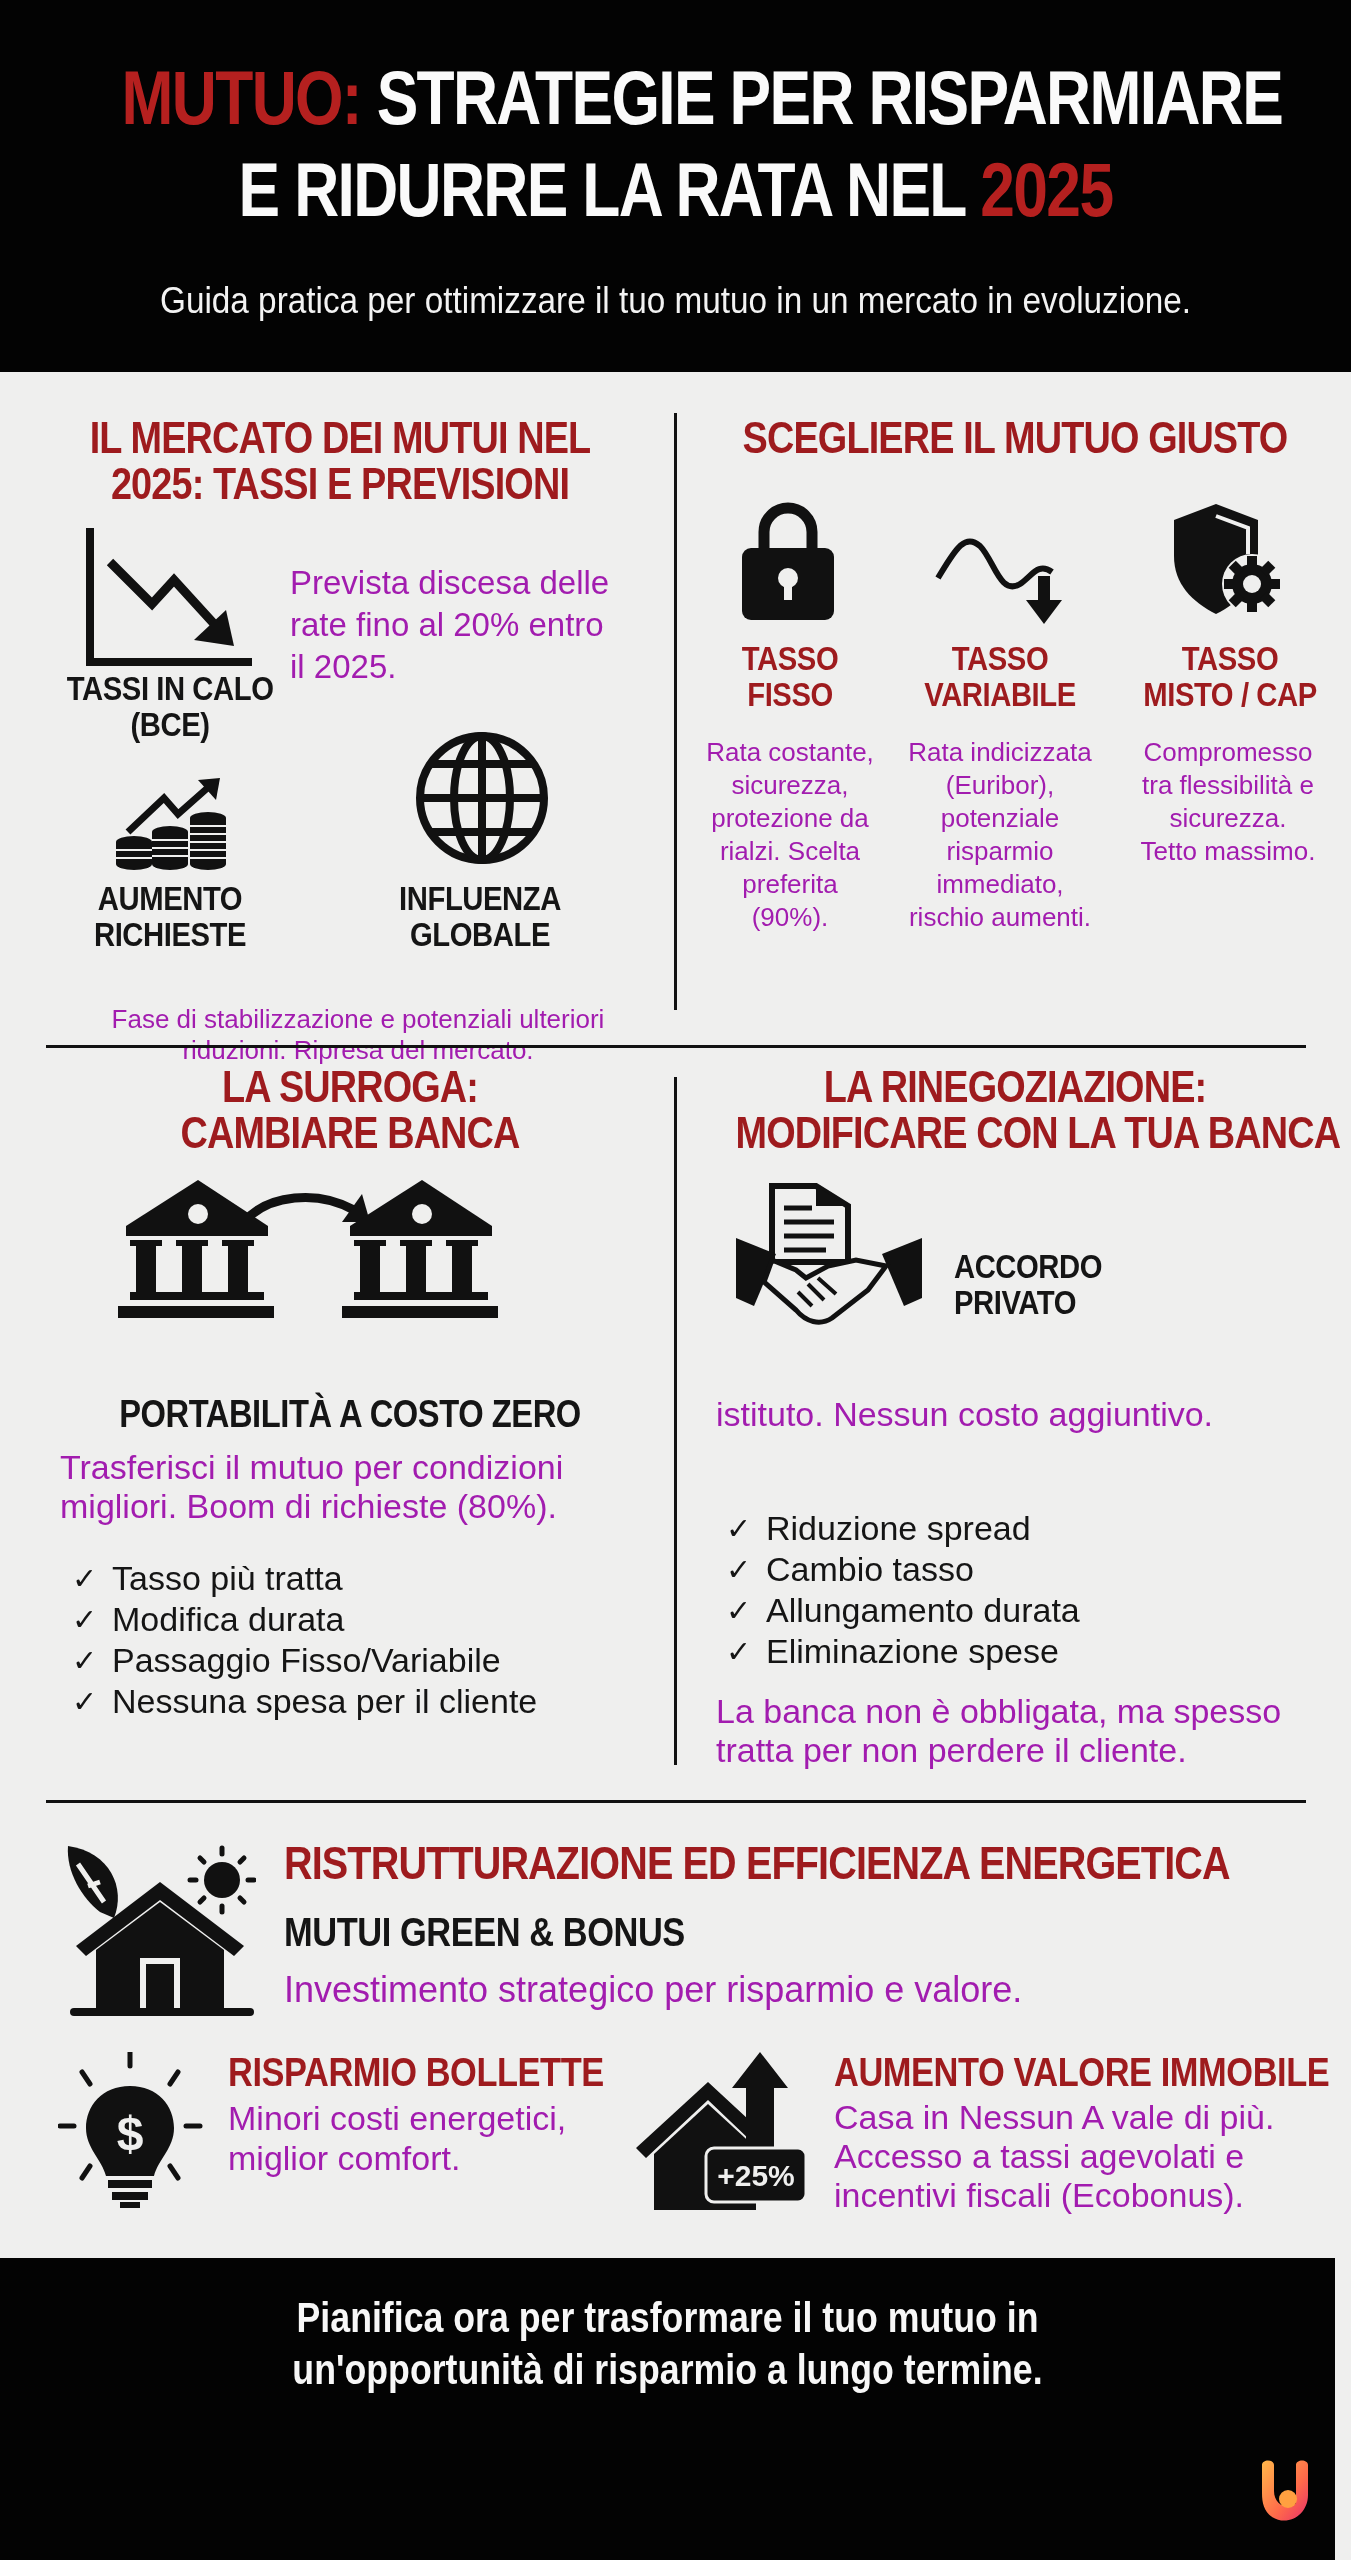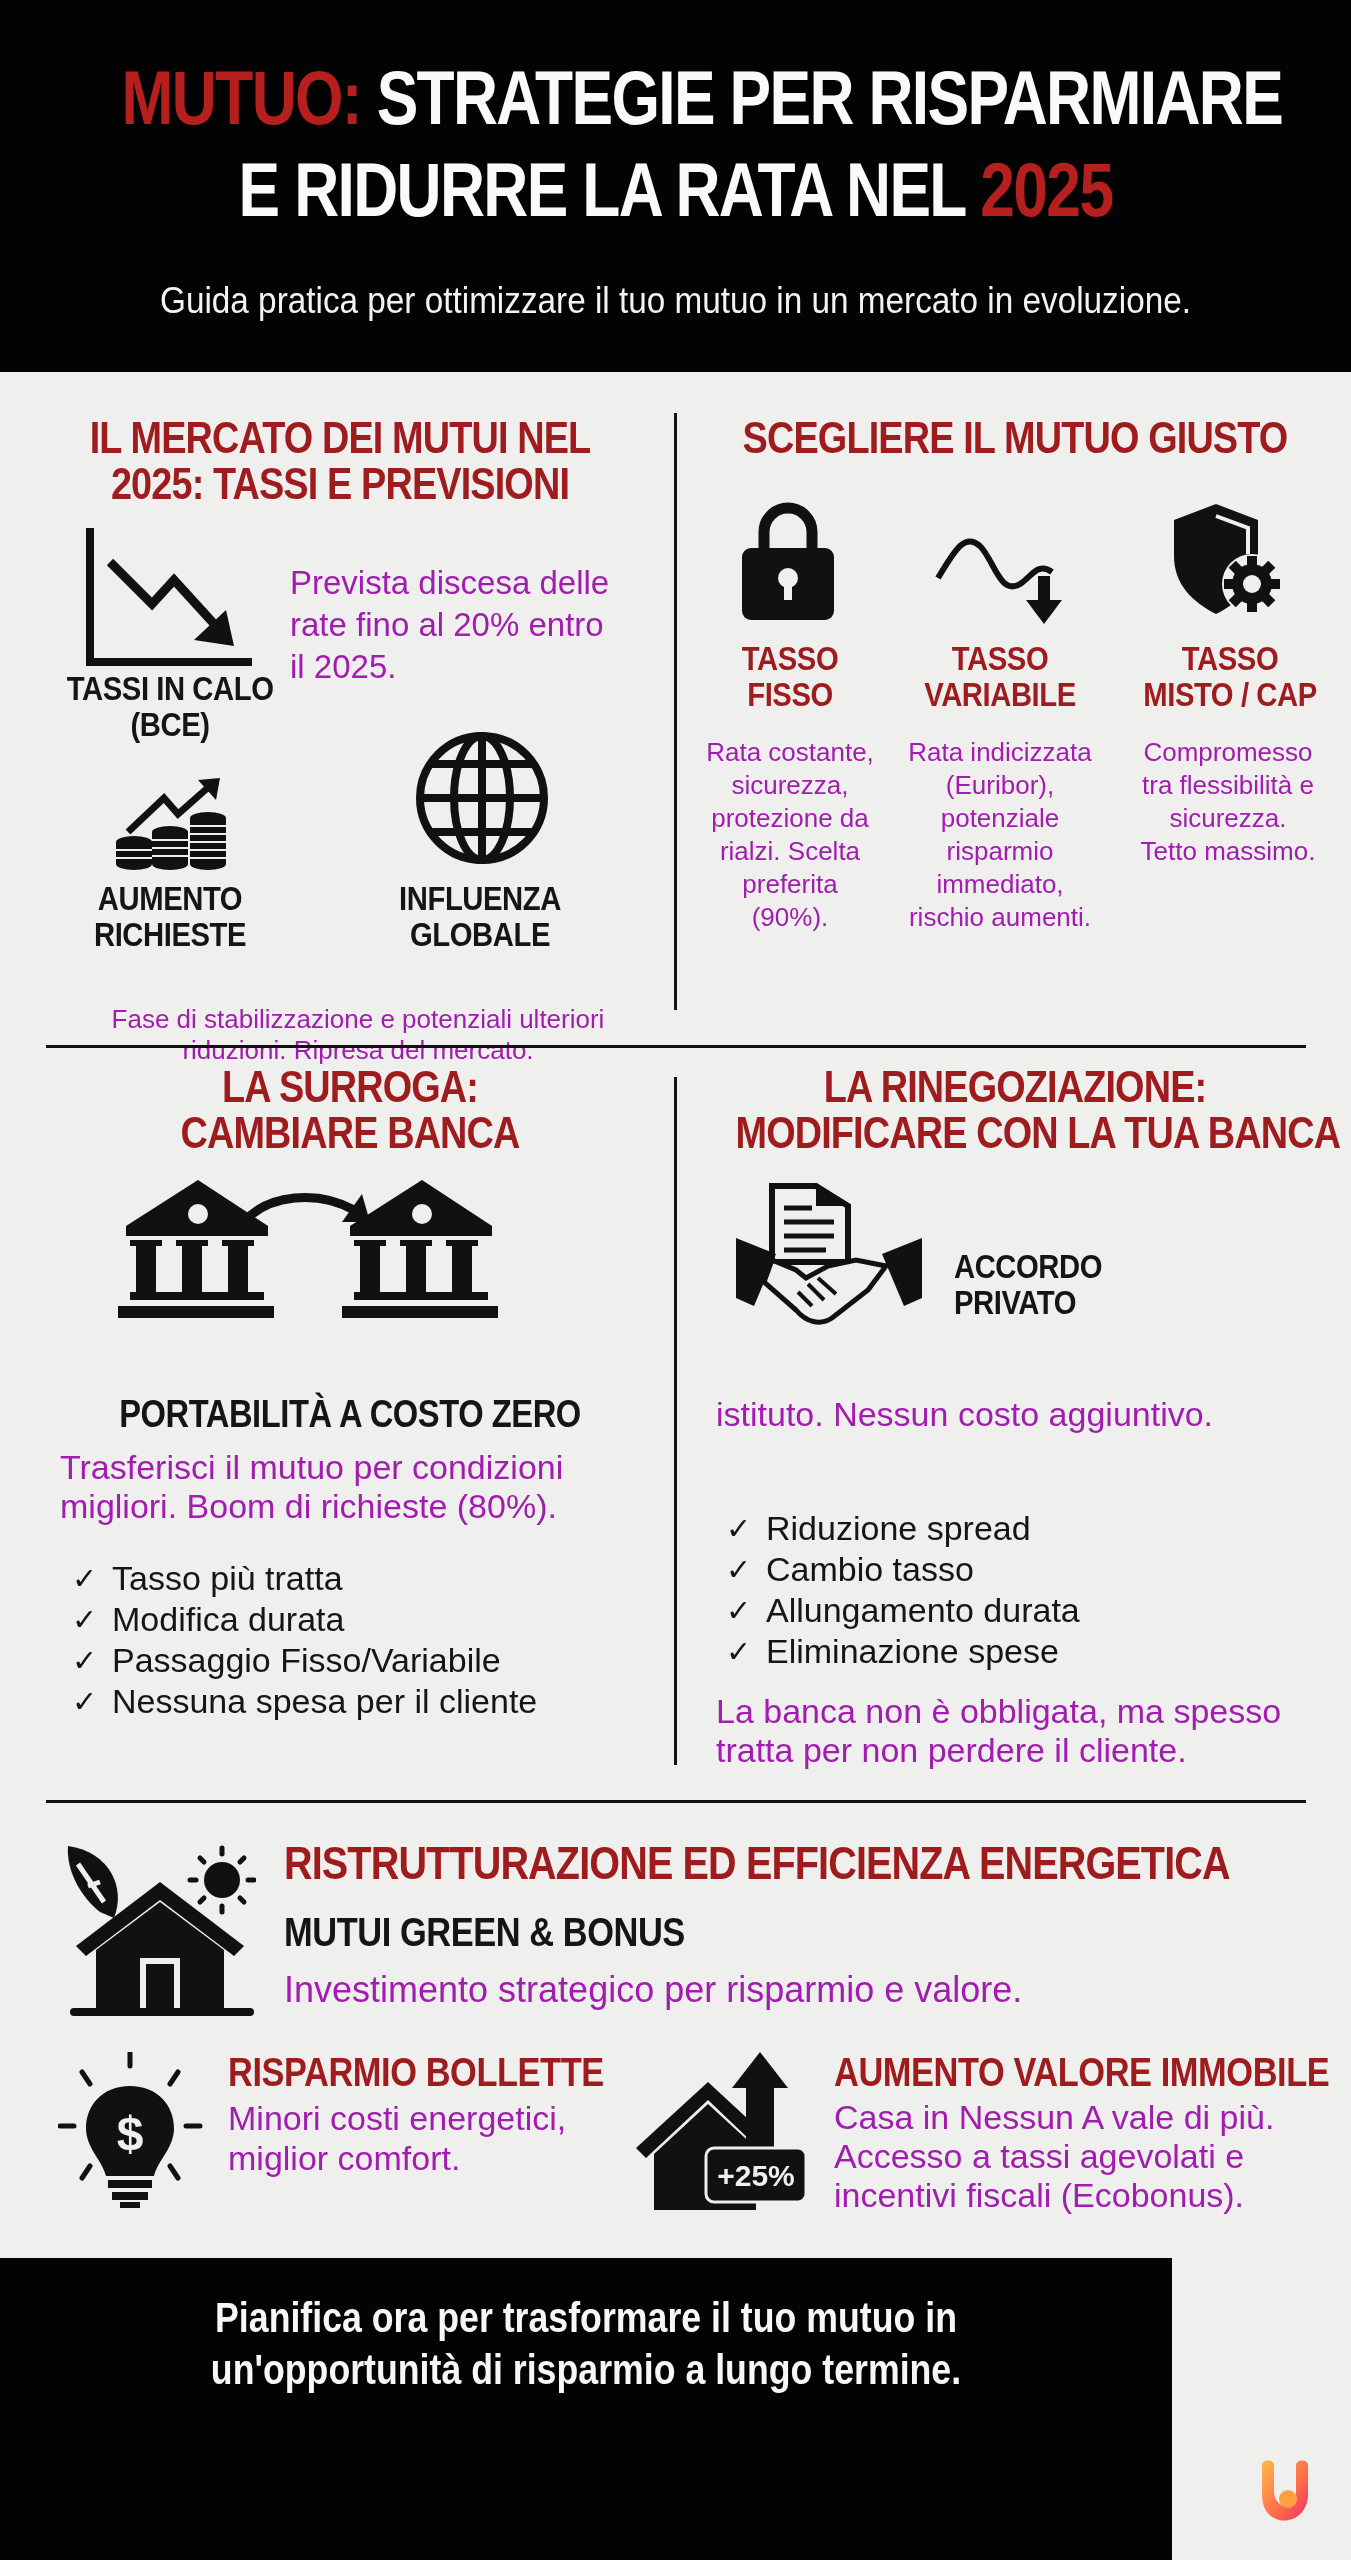--- a/index.html
+++ b/index.html
@@ -26,21 +26,21 @@
   .body.center { text-align: center; }
   .body.small { font-size: 26px; line-height: 31px; }
 
   .checklist { position: absolute; list-style: none; font-size: 34px; line-height: 41px; color: #151515; }
   .checklist li { display: flex; align-items: center; }
   .checklist .chk { width: 40px; display: inline-block; font-size: 30px; font-weight: bold; }
 
   svg { display: block; }
 
   
-  #footer { position: absolute; left: 0; top: 2258px; width: 1172px; height: 302px; background: #030303; text-decoration: underline; }
+  #footer { position: absolute; left: 0; top: 2258px; width: 1335px; height: 302px; background: #030303; text-decoration: underline; }
   #footer .cta { position: absolute; top: 34px; left: 0; width: 100%; text-align: center; color: #f7f7f7; font-weight: bold; font-size: 42px; line-height: 52px; transform: scaleX(0.85); }
   #logo { position: absolute; left: 1248px; top: 2455px; width: 72px; height: 72px; }
 </style>
 </head>
 <body>
 
 <div id="header">
   <div class="title t1">
     <span class="bright-red">MUTUO:</span><span> STRATEGIE PER RISPARMIARE</span>
   </div>

